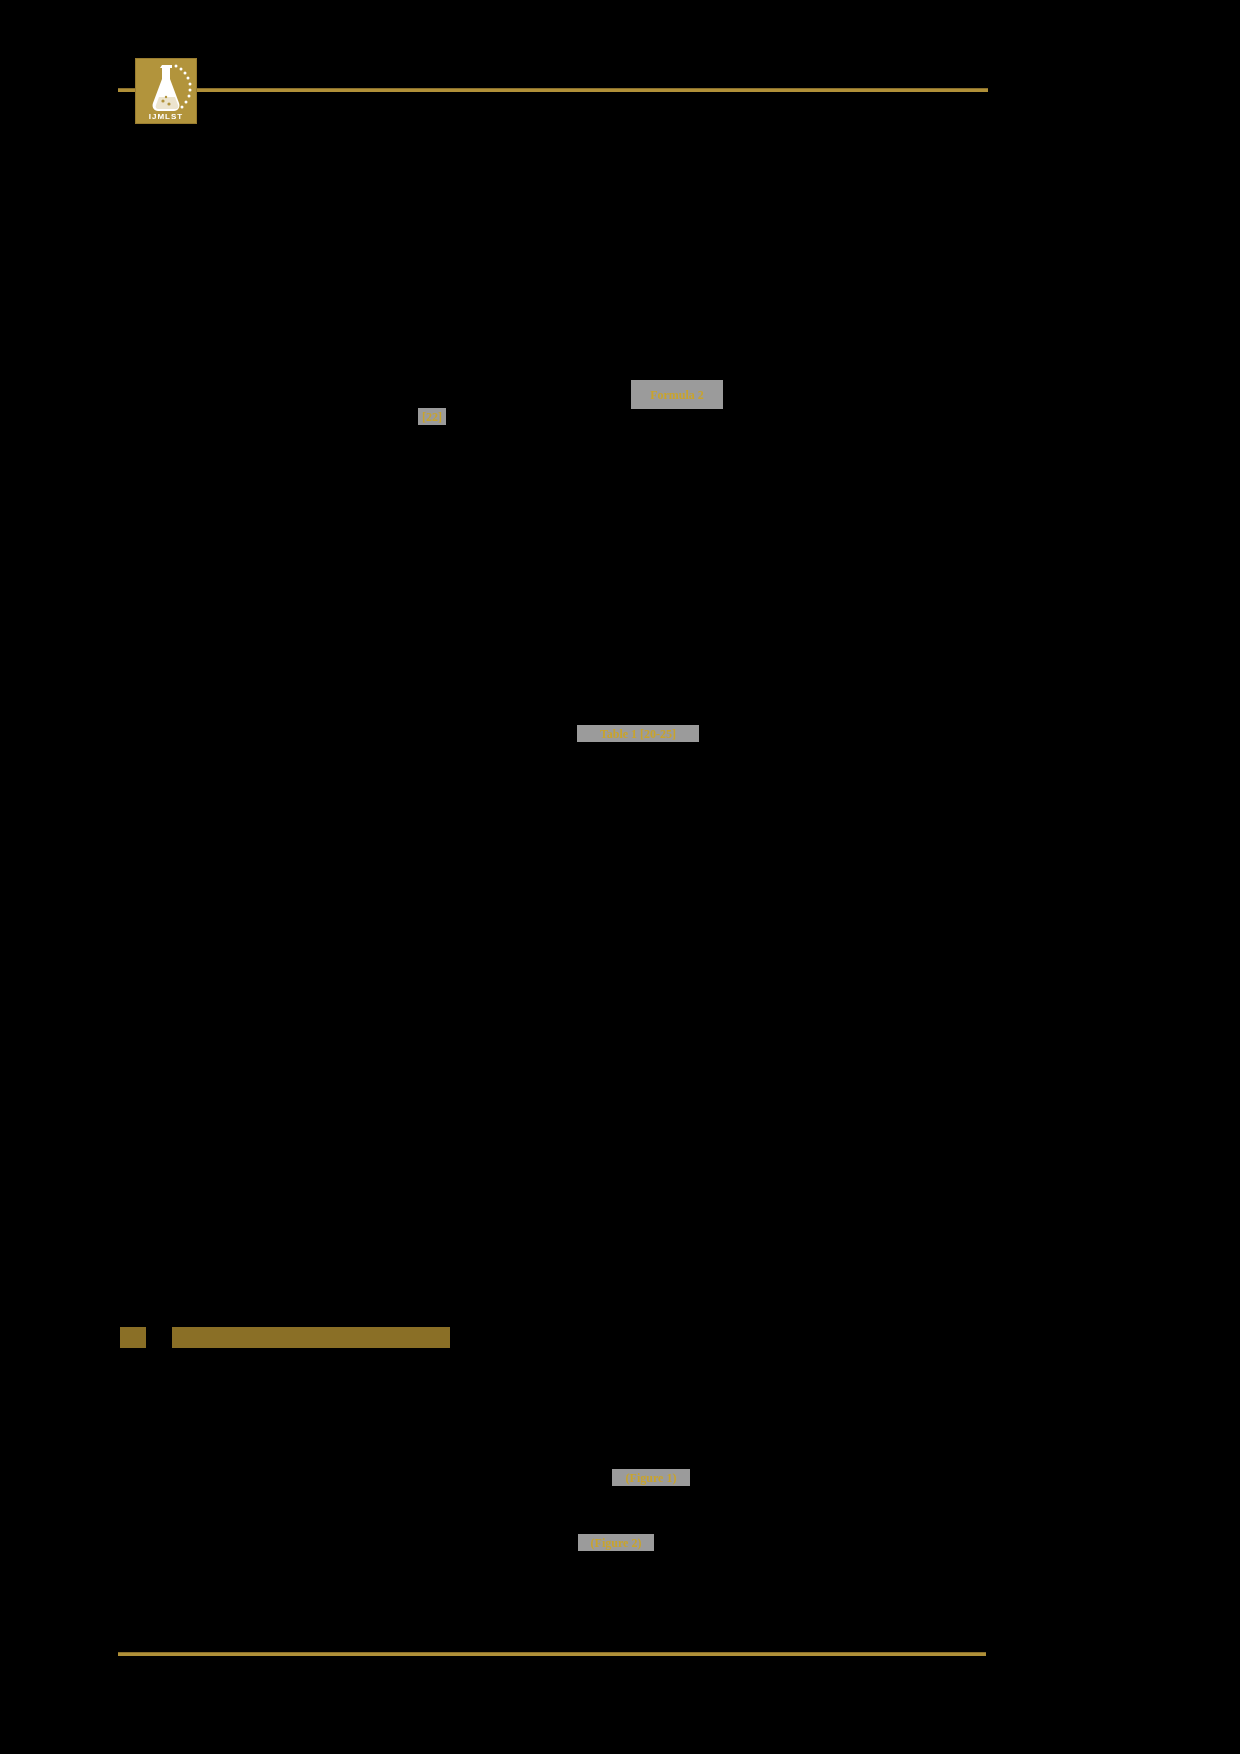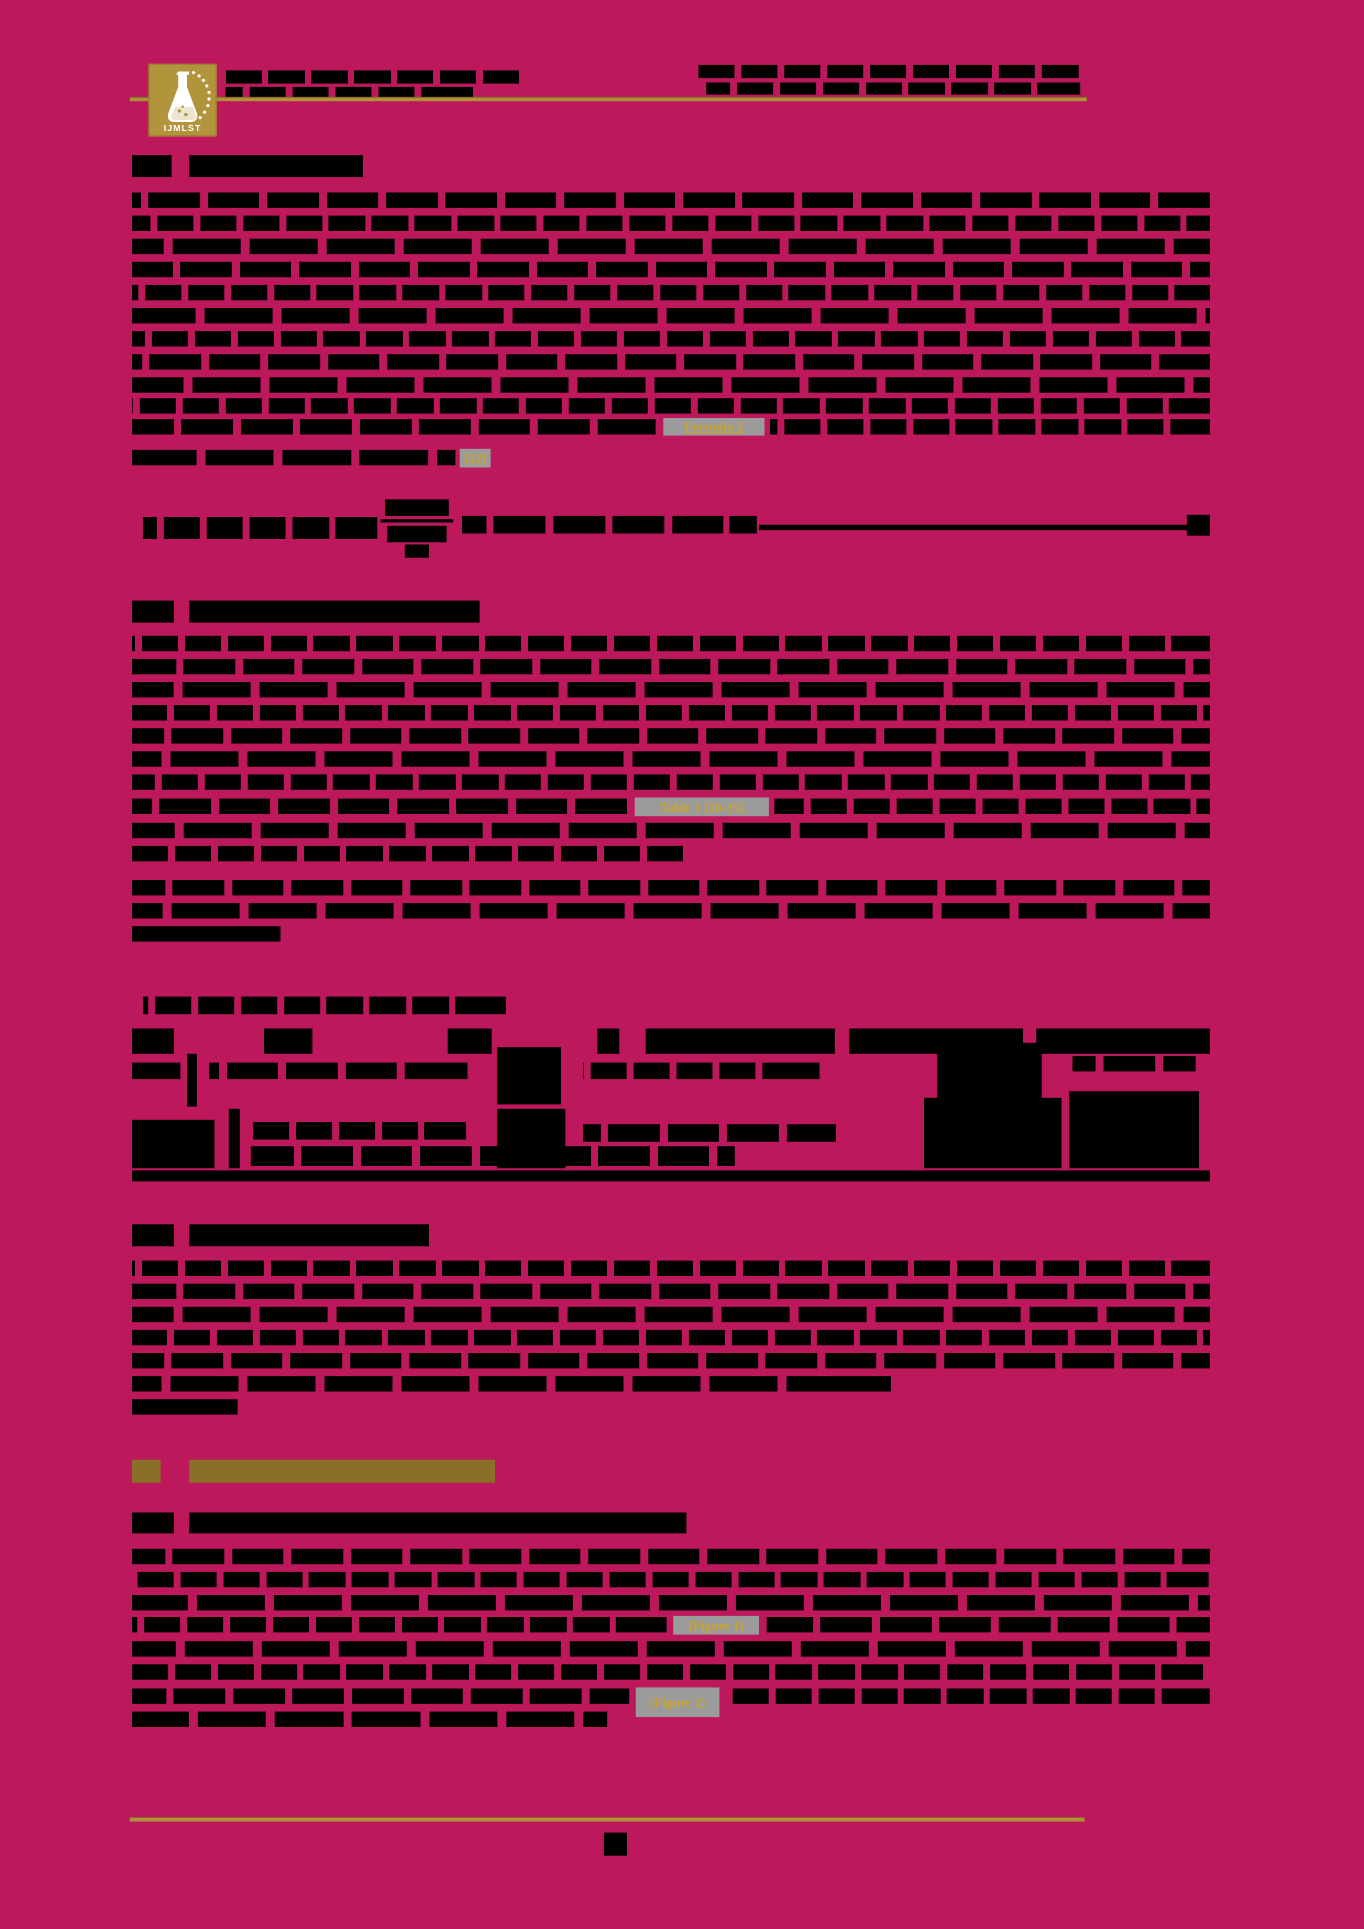--- a/index.html
+++ b/index.html
@@ -1,17 +1,17 @@
 <!DOCTYPE html>
 <html><head>
 <meta charset="utf-8">
 <style>
   html,body{margin:0;padding:0;background:#ffffff;}
   #page{
-    position:relative;width:1240px;height:1754px;background:#be185d;
+    position:relative;width:1240px;height:1754px;background:#000000;
     font-family:"Liberation Serif", serif;overflow:hidden;
   }
   .rect{position:absolute;}
   .p0{background:#000;}
   .p1{background:repeating-linear-gradient(90deg,#000 0 47px,rgba(0,0,0,0) 47px 54px);}
   .p2{background:repeating-linear-gradient(90deg,#000 0 33px,rgba(0,0,0,0) 33px 39px);}
   .p3{background:repeating-linear-gradient(90deg,#000 0 62px,rgba(0,0,0,0) 62px 70px);}
   .rule{background:linear-gradient(180deg,#8a6f2c 0 1px,#b09038 1px 100%);}
   .goldhead{background:#8a6f26;}
   .goldlink{
@@ -149,20 +149,20 @@
       <div class="rect p1" style="left: 697px; top: 1470px; width: 403px; height: 14px; background-position: -5px 0px;"></div>
       <div class="rect p3" style="left: 120px; top: 1492px; width: 980px; height: 14px; background-position: -22px 0px;"></div>
       <div class="rect p2" style="left: 120px; top: 1513px; width: 980px; height: 14px; background-position: -39px 0px;"></div>
       <div class="rect p1" style="left: 120px; top: 1535px; width: 452px; height: 14px; background-position: -16px 0px;"></div>
       <div class="rect p2" style="left: 660px; top: 1535px; width: 440px; height: 14px; background-position: -33px 0px;"></div>
       <div class="rect p3" style="left: 120px; top: 1556px; width: 432px; height: 14px; background-position: -10px 0px;"></div>
       <div class="rect rule" style="left: 118px; top: 1652px; width: 868px; height: 4px;"></div>
       <div class="rect p0" style="left: 549px; top: 1666px; width: 21px; height: 21px;"></div>
     </div>
   <div id="link-layer">
-      <div class="goldlink" style="left: 603px; top: 380px; width: 92px; height: 16px; text-decoration: underline;">Formula 2</div>
+      <div class="goldlink" style="left: 631px; top: 380px; width: 92px; height: 29px;">Formula 2</div>
       <div class="goldlink" style="left: 418px; top: 408px; width: 28px; height: 17px;">[22]</div>
       <div class="goldlink" style="left: 577px; top: 725px; width: 122px; height: 17px;">Table 1 [20-25]</div>
       <div class="goldlink" style="left: 612px; top: 1469px; width: 78px; height: 17px;">(Figure 1)</div>
-      <div class="goldlink" style="left: 578px; top: 1534px; width: 76px; height: 27px;">(Figure 2)</div>
+      <div class="goldlink" style="left: 578px; top: 1534px; width: 76px; height: 17px;">(Figure 2)</div>
     </div>
 
 </div>
 
 </body></html>

